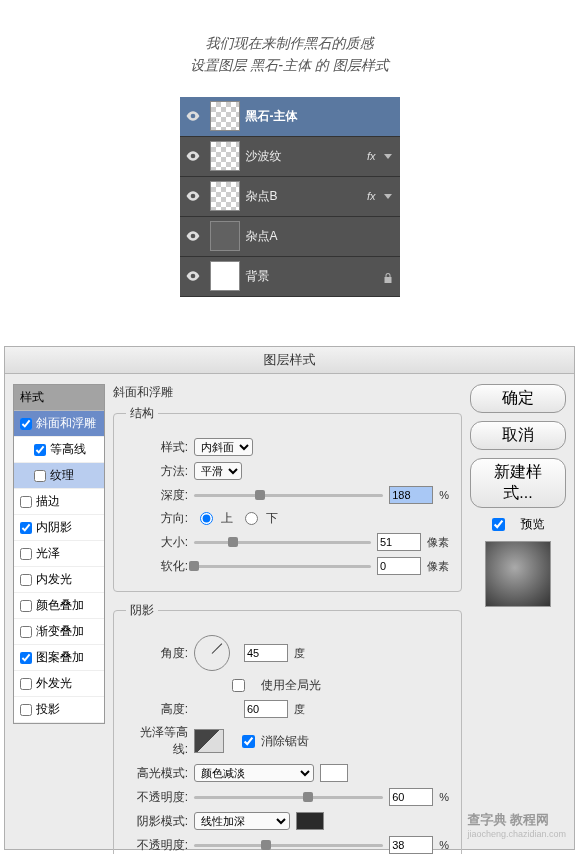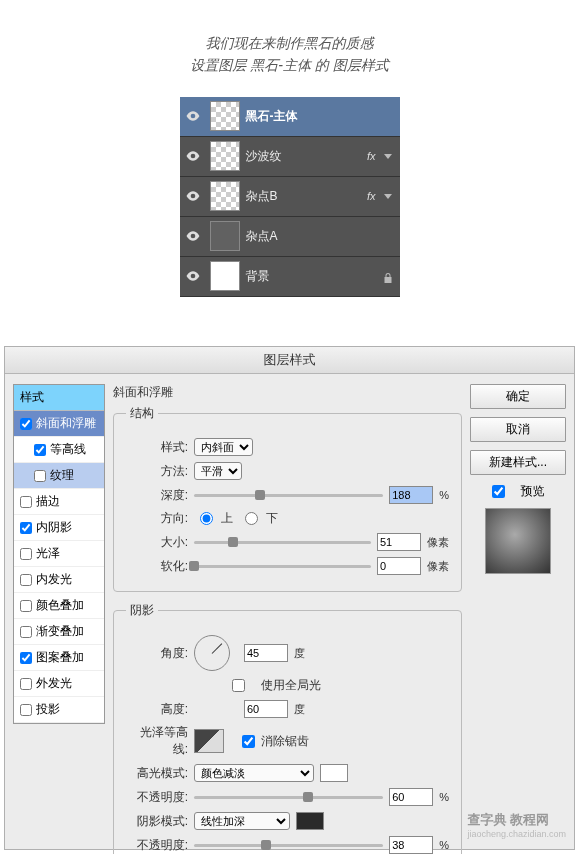--- a/index.html
+++ b/index.html
@@ -18,21 +18,21 @@
 .layer-row.selected .layer-name { color: #fff; font-weight: bold; }
 .fx-badge { color: #ddd; font-style: italic; font-size: 11px; margin-right: 2px; }
 .chevron { width: 0; height: 0; border-left: 4px solid transparent; border-right: 4px solid transparent; border-top: 5px solid #bbb; margin-right: 2px; }
 .lock-icon { width: 12px; height: 12px; }
 .lock-icon svg { fill: #bbb; }
 
 .dialog { position: absolute; top: 346px; left: 4px; right: 4px; bottom: 4px; background: #ececec; border: 1px solid #b0b0b0; }
 .dialog-title { background: linear-gradient(#f2f2f2,#dedede); border-bottom: 1px solid #b5b5b5; text-align: center; padding: 4px; font-size: 13px; color: #333; }
 .dialog-body { display: flex; padding: 10px 8px; gap: 8px; align-items: flex-start; }
 .styles-list { width: 92px; border: 1px solid #999; background: #fff; font-size: 12px; }
-.styles-list .header { background: #7dd3fc; padding: 4px 6px; border-bottom: 1px solid #bbb; }
+.styles-list .header { background: #a3a3a3; padding: 4px 6px; border-bottom: 1px solid #bbb; }
 .styles-list .item { padding: 4px 6px; display: flex; align-items: center; gap: 4px; border-bottom: 1px solid #eee; cursor: pointer; }
 .styles-list .item.active { background: #6b8bc8; color: #fff; }
 .styles-list .item.sub { padding-left: 20px; }
 .styles-list input[type=checkbox] { width: 12px; height: 12px; }
 
 .settings { flex: 1; font-size: 12px; color: #333; }
 fieldset { border: 1px solid #bbb; border-radius: 4px; padding: 10px 12px; margin-bottom: 10px; }
 legend { padding: 0 4px; color: #333; }
 .section-title { font-size: 12px; margin-bottom: 4px; }
 .row { display: flex; align-items: center; margin: 6px 0; gap: 6px; }
@@ -44,21 +44,21 @@
 .num-input { width: 44px; text-align: left; border: 1px solid #888; font-size: 11px; padding: 2px; background: #fff; }
 .num-input.highlight { background: #a9c8f5; }
 .unit { font-size: 11px; }
 .radio-row input[type=radio] { margin: 0 2px 0 6px; }
 .angle-dial { width: 36px; height: 36px; border: 1px solid #888; border-radius: 50%; background: #ececec; position: relative; margin-right: 8px; }
 .angle-dial::after { content: ''; position: absolute; top: 50%; left: 50%; width: 14px; height: 1px; background: #333; transform: rotate(-45deg); transform-origin: left; }
 .contour-thumb { width: 30px; height: 24px; border: 1px solid #888; background: linear-gradient(135deg,#444 0%,#444 50%,#ddd 50%,#ddd 100%); }
 .color-swatch { width: 28px; height: 18px; border: 1px solid #888; }
 .swatch-white { background: #fff; }
 .swatch-dark { background: #2a2a2a; }
-.btn { background: linear-gradient(#fdfdfd,#e5e5e5); border: 1px solid #999; border-radius: 1px; padding: 3px 14px; font-size: 12px; cursor: pointer; }
+.btn { background: linear-gradient(#fdfdfd,#e5e5e5); border: 1px solid #999; border-radius: 12px; padding: 3px 14px; font-size: 16px; cursor: pointer; }
 
 .right-col { width: 96px; display: flex; flex-direction: column; gap: 8px; align-items: center; }
 .right-col .btn { width: 100%; text-align: center; }
 .preview-box { width: 66px; height: 66px; border: 1px solid #999; background: radial-gradient(circle at 45% 40%, #aaa, #555 70%, #333); }
 .check-row { display: flex; align-items: center; gap: 16px; font-size: 12px; }
 
 .watermark { position: absolute; right: 8px; bottom: 10px; font-size: 13px; color: #999; font-weight: bold; }
 .watermark small { display: block; font-size: 9px; font-weight: normal; color: #bbb; }
 </style>
 </head>

